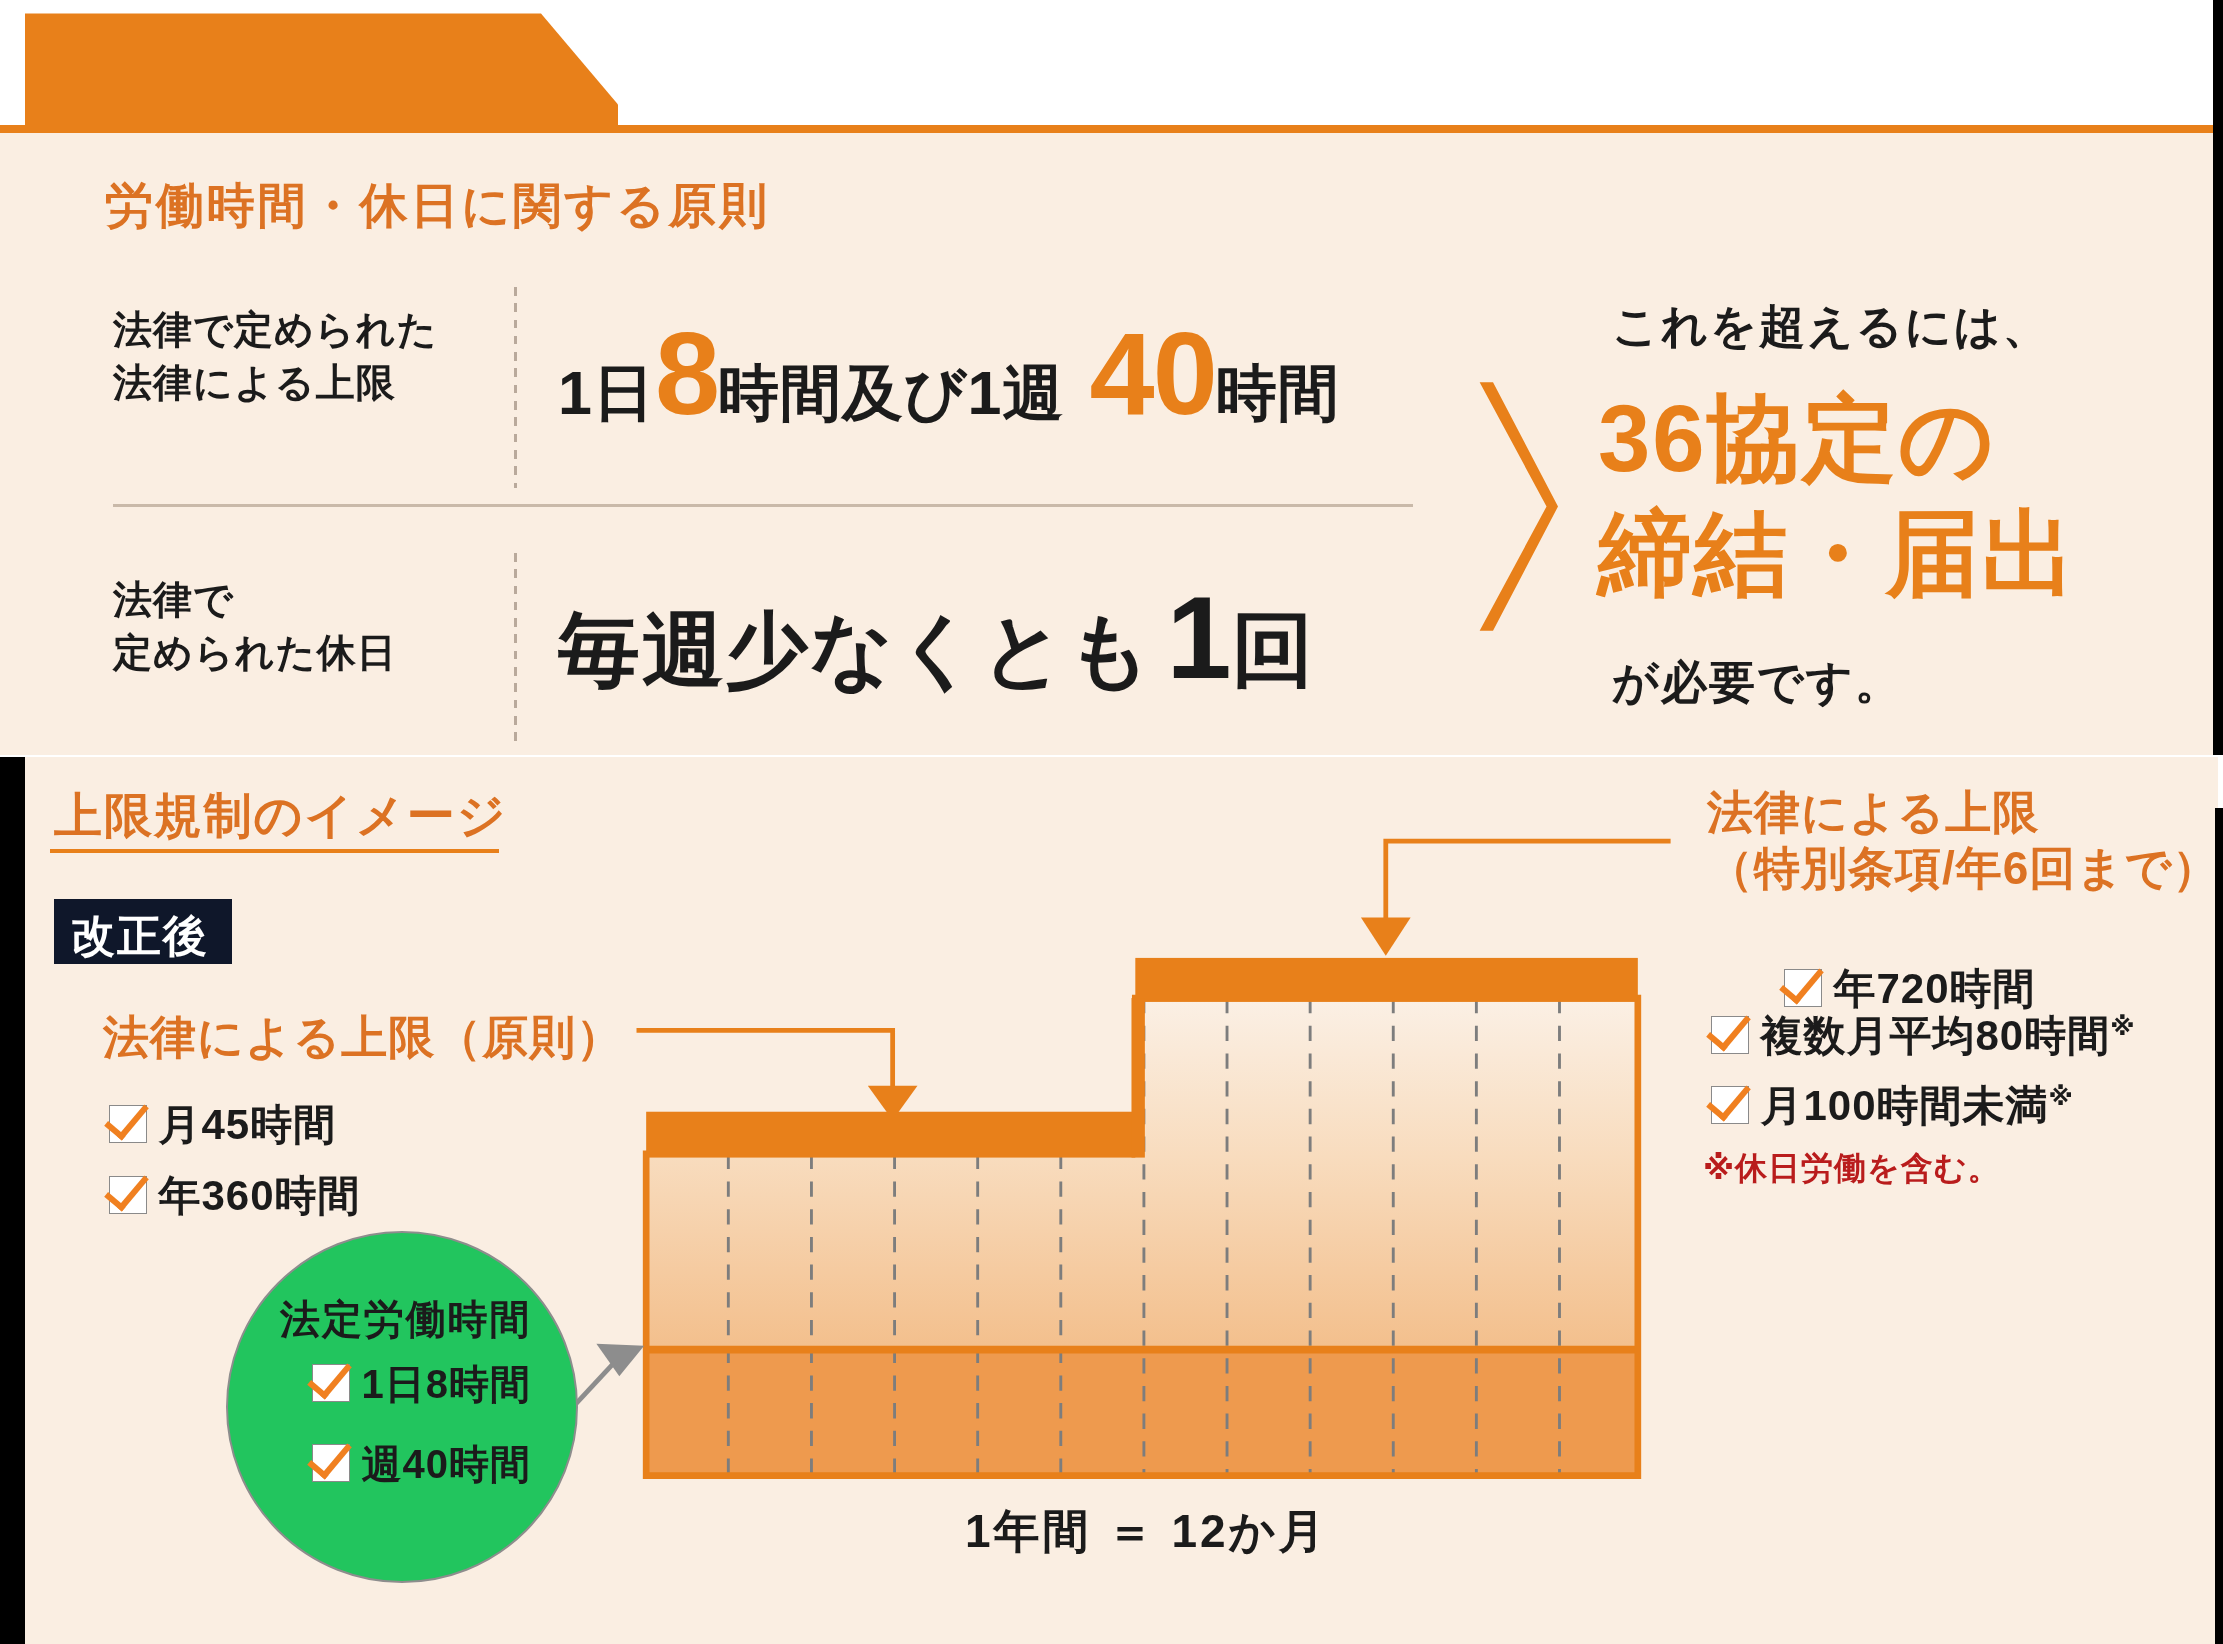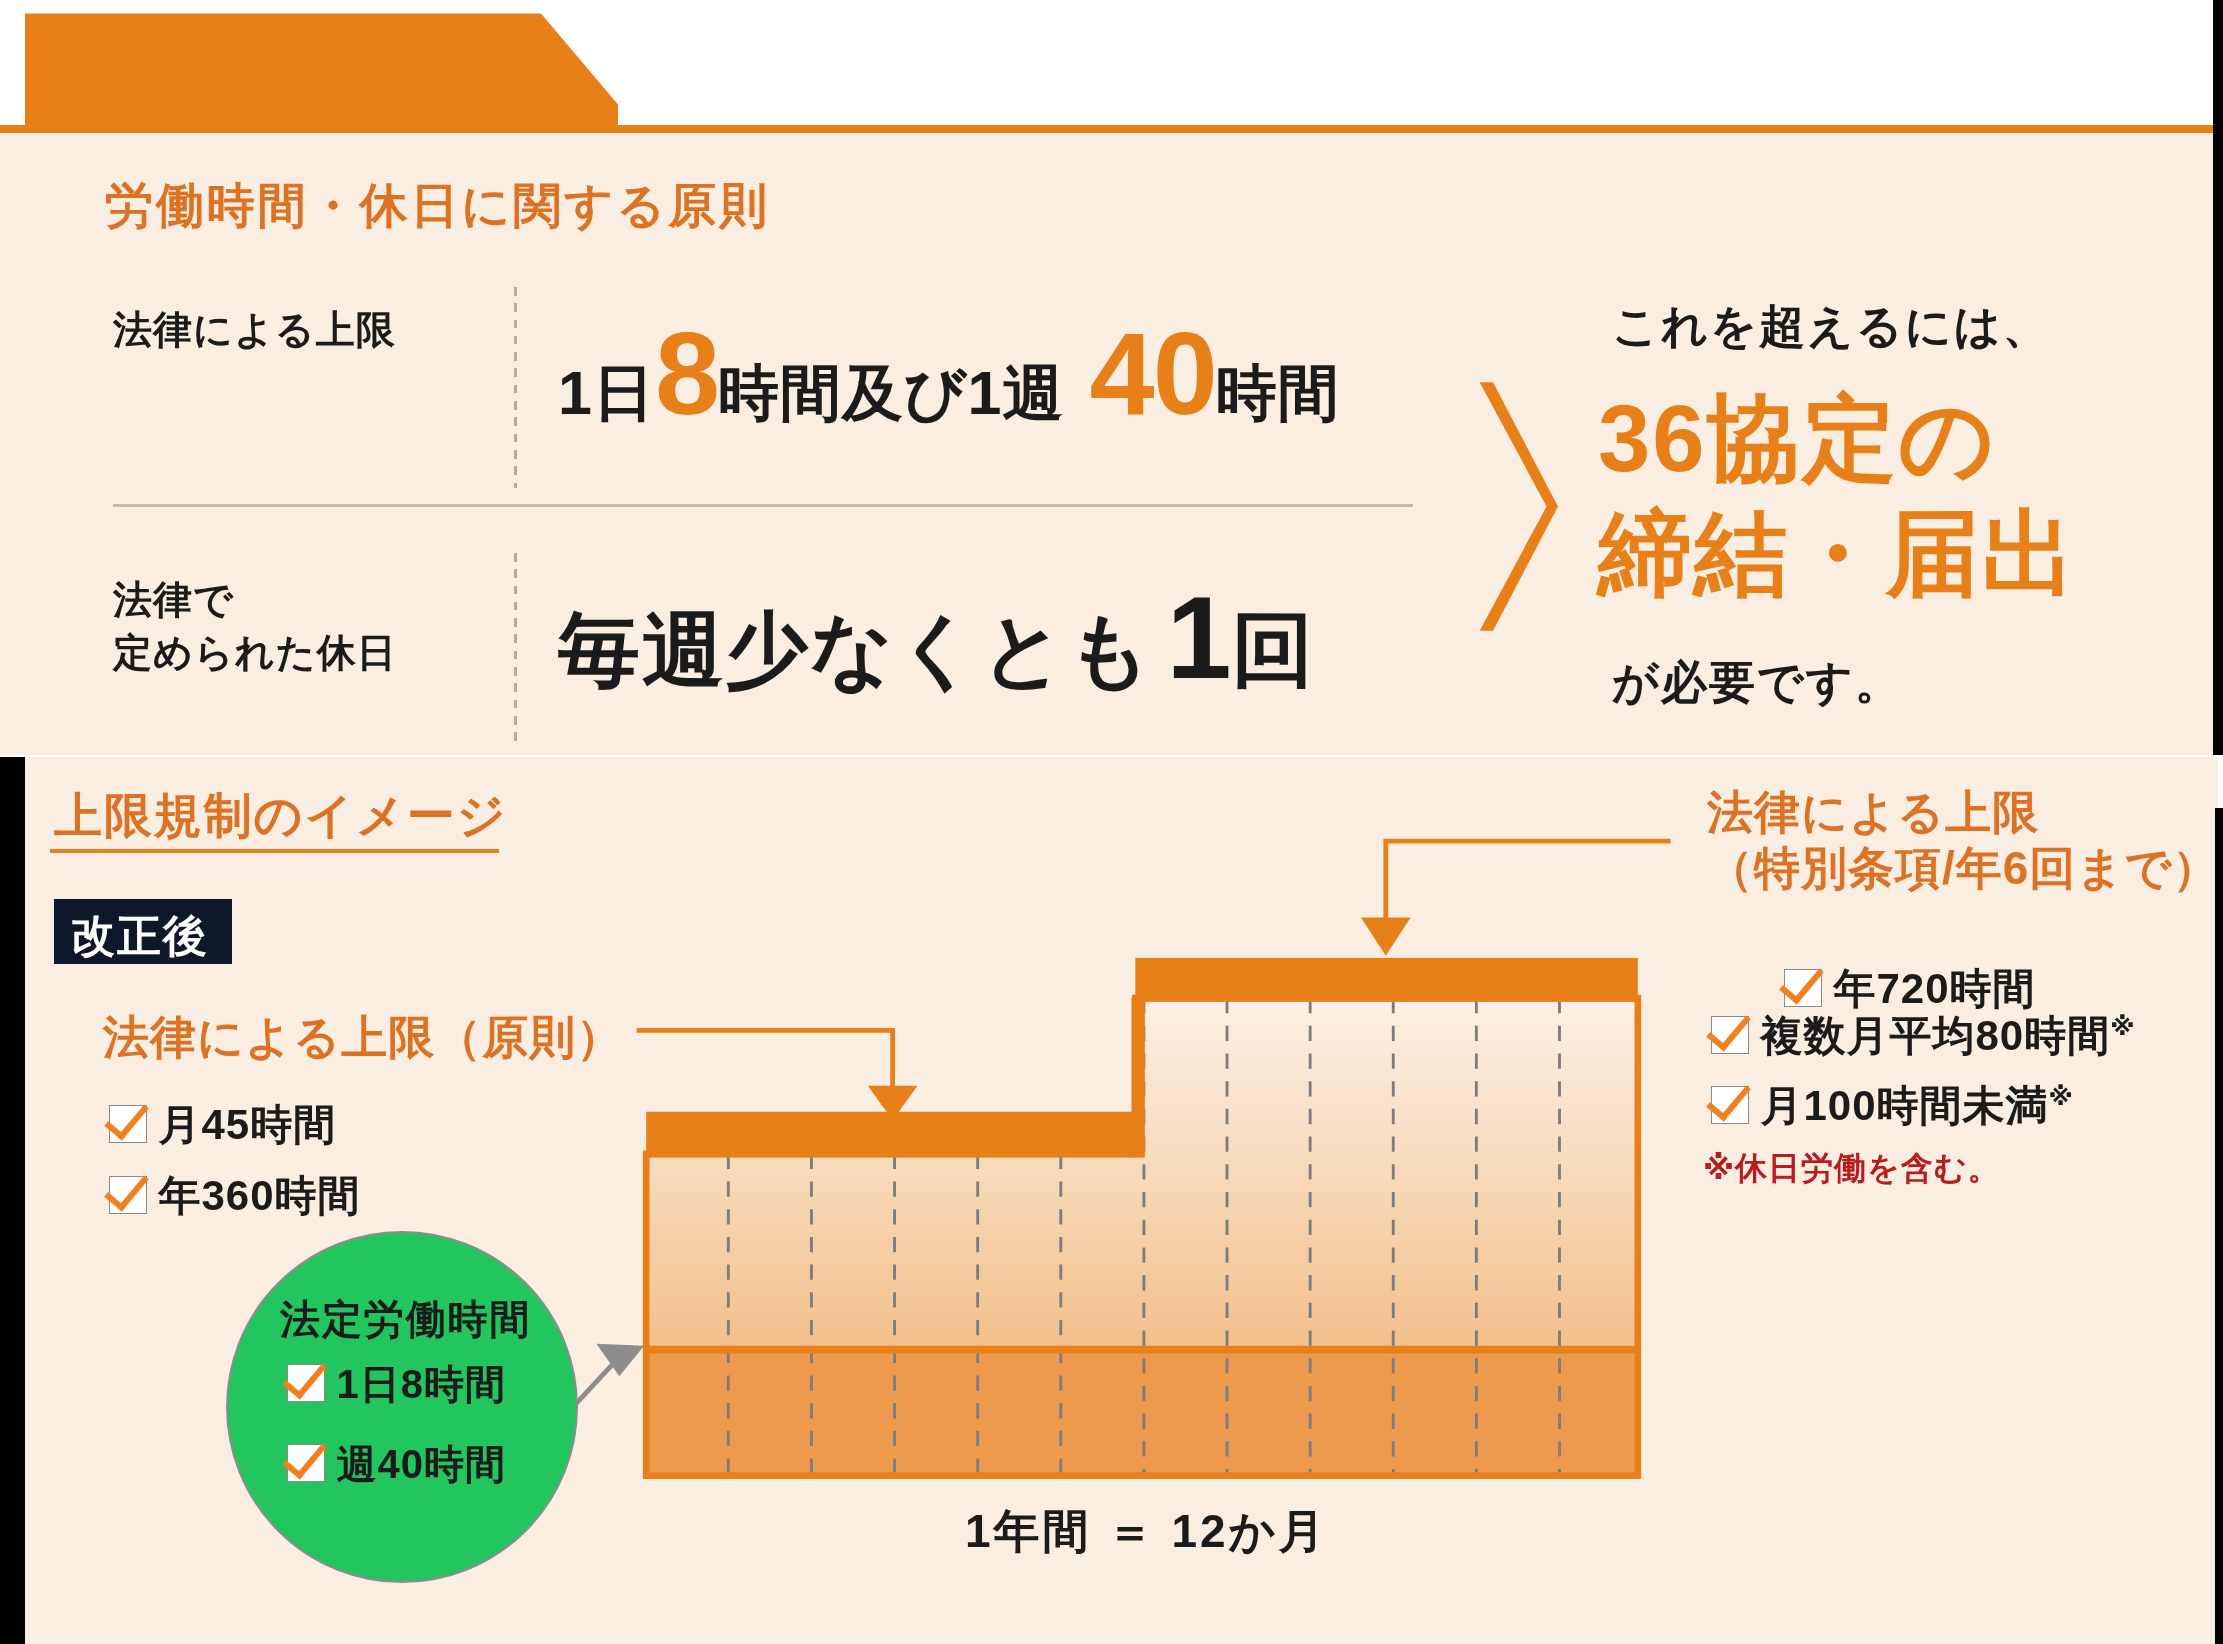--- a/index.html
+++ b/index.html
@@ -126,37 +126,38 @@
 
   
   .circle{
     position:absolute;left:226px;top:1231px;width:352px;height:352px;border-radius:50%;
     background:#22c55e;border:2.9px solid #8d8d8d;box-sizing:border-box;
   }
   .circle-title{
     position:absolute;left:52px;top:59px;font-size:40px;font-weight:bold;color:#1b1b1b;
     letter-spacing:1.9px;white-space:nowrap;
   }
-  .circle .chk-row{font-size:40px;}
+  .circle .chk-row{font-size:40px;margin-left:25px;}
 </style>
 </head>
 <body>
 
 <div id="page">
 
   <div class="top-white"></div>
 
   <div class="hdr-tab"></div>
   <div class="hdr-rule"></div>
 
   <div class="panel-top"></div>
 
   <div class="sec-title">労働時間・休日に関する原則</div>
 
   <div class="row-label" style="left:113px;top:304px;">
+    <div>法律で定められた</div>
     <div>法律による上限</div>
   </div>
   <div class="row-divider-v" style="left:514px;top:287px;height:201px;"></div>
 
   <div class="row-value" style="left:558px;top:306px;">
     <span class="v-small">1日</span><span class="v-big-8">8</span><span class="v-small">時間及び1週</span><span style="display:inline-block;width:25px"></span><span class="v-big-40">40</span><span class="v-small">時間</span>
   </div>
 
   <div class="row-hr"></div>
 

